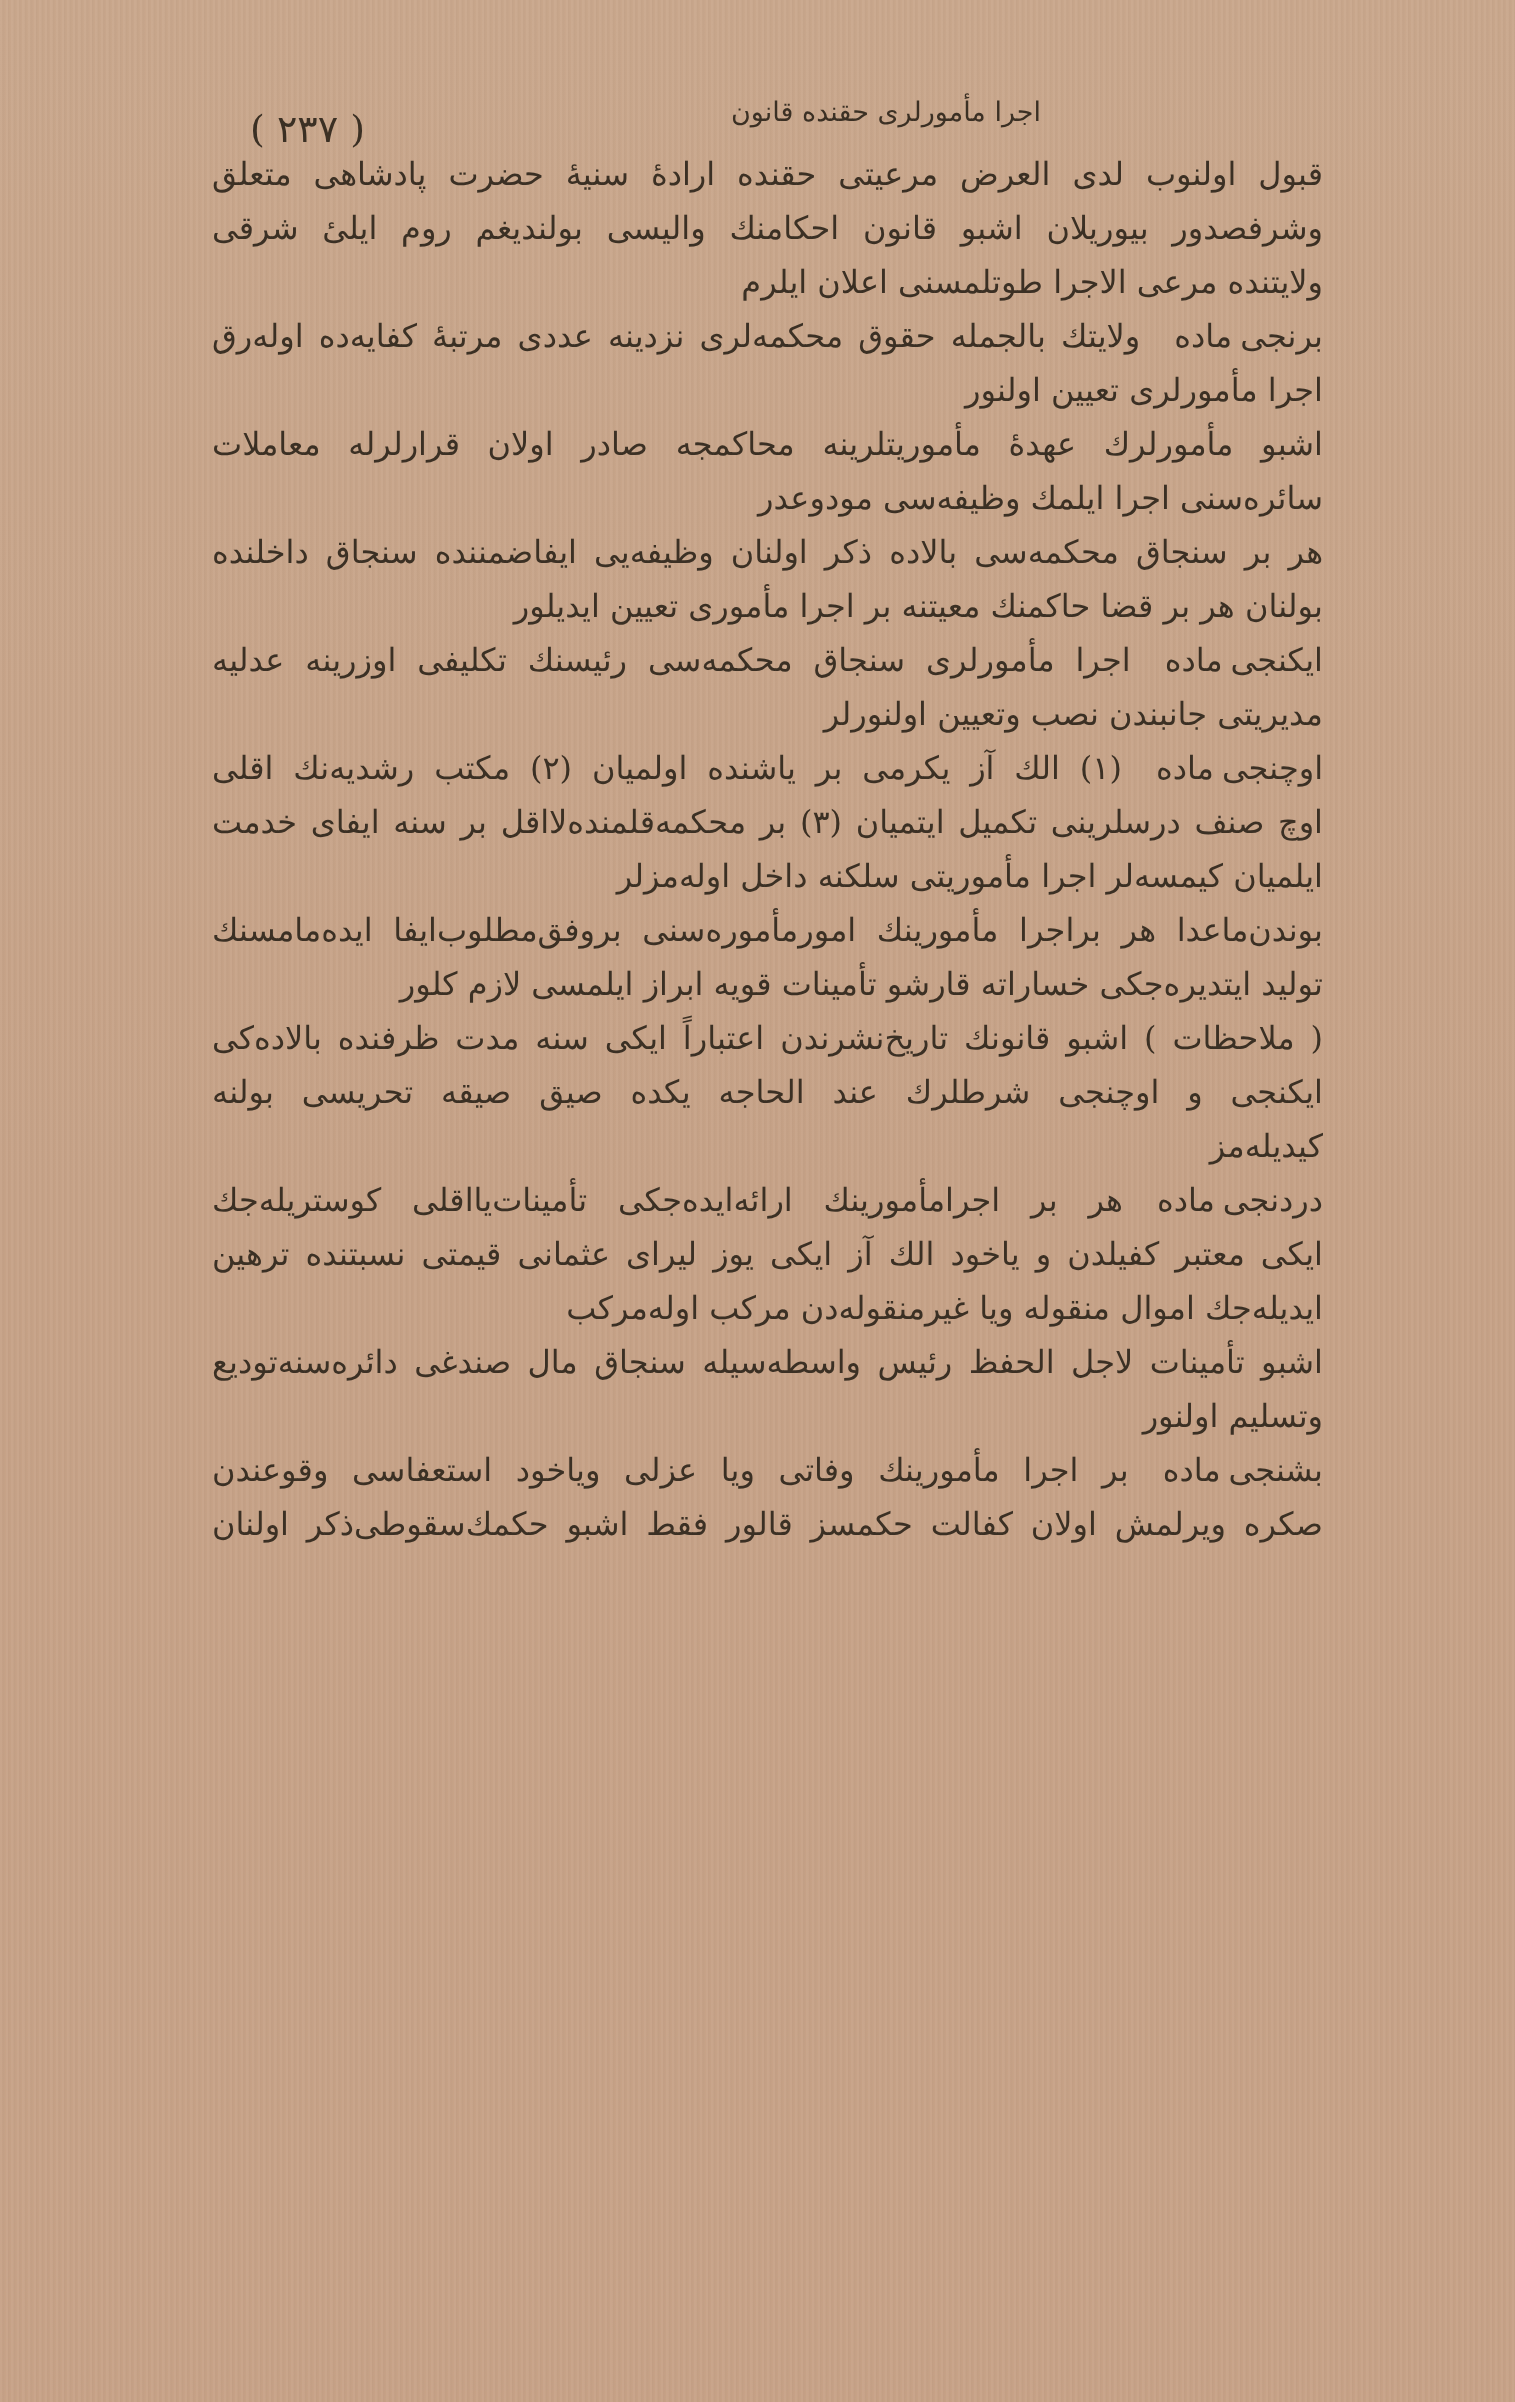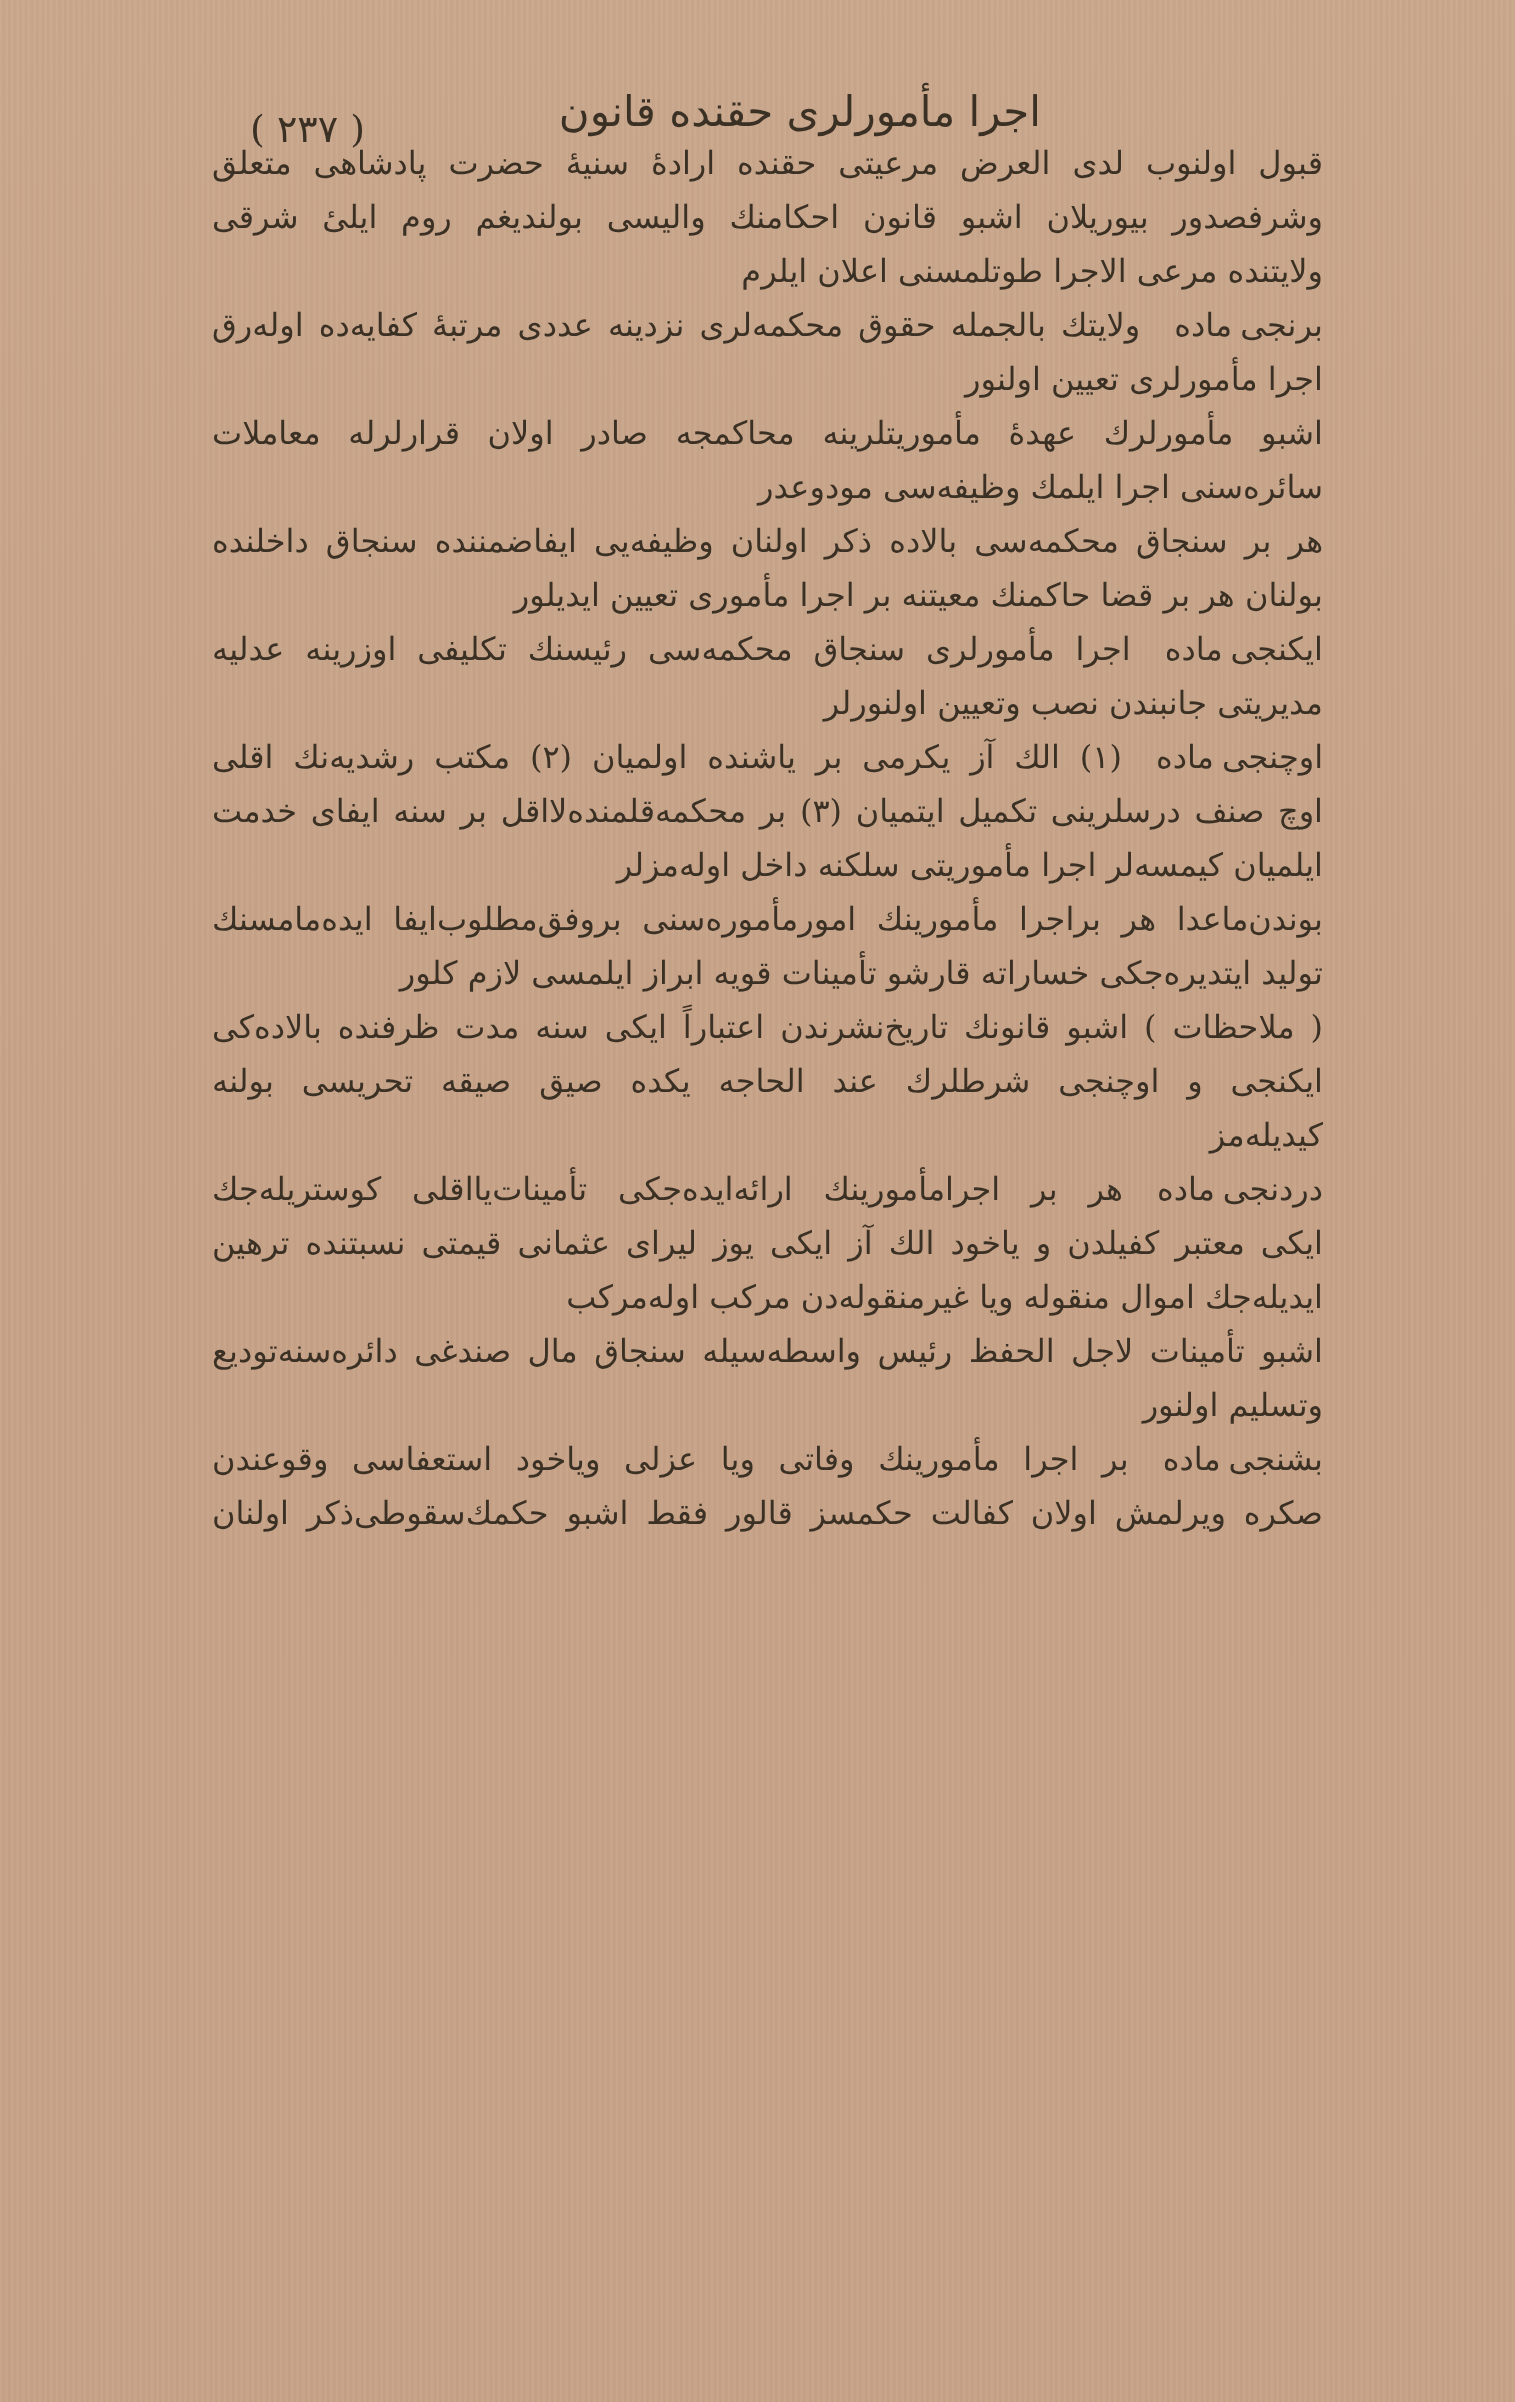--- a/index.html
+++ b/index.html
@@ -30,37 +30,37 @@
       position: absolute;
       top: 75px;
       left: 0;
       width: 1111px;
       height: 75px;
     }
     .header-title {
       position: absolute;
       right: 282px;
       top: 9.4px;
-      font-size: 42px;
+      font-size: 27px;
       line-height: 56px;
       white-space: nowrap;
     }
     .page-number {
       position: absolute;
       left: 38px;
       top: 9.4px;
       font-size: 38px;
       line-height: 56px;
       white-space: nowrap;
       direction: rtl;
       margin-top: 17px;
     }
     .lines {
       position: absolute;
-      top: 136px;
+      top: 147px;
       right: 0;
       width: 1111px;
     }
     .line {
       height: 54px;
       line-height: 54px;
       font-size: 32px;
       white-space: nowrap;
       text-align: justify;
       text-align-last: justify;

